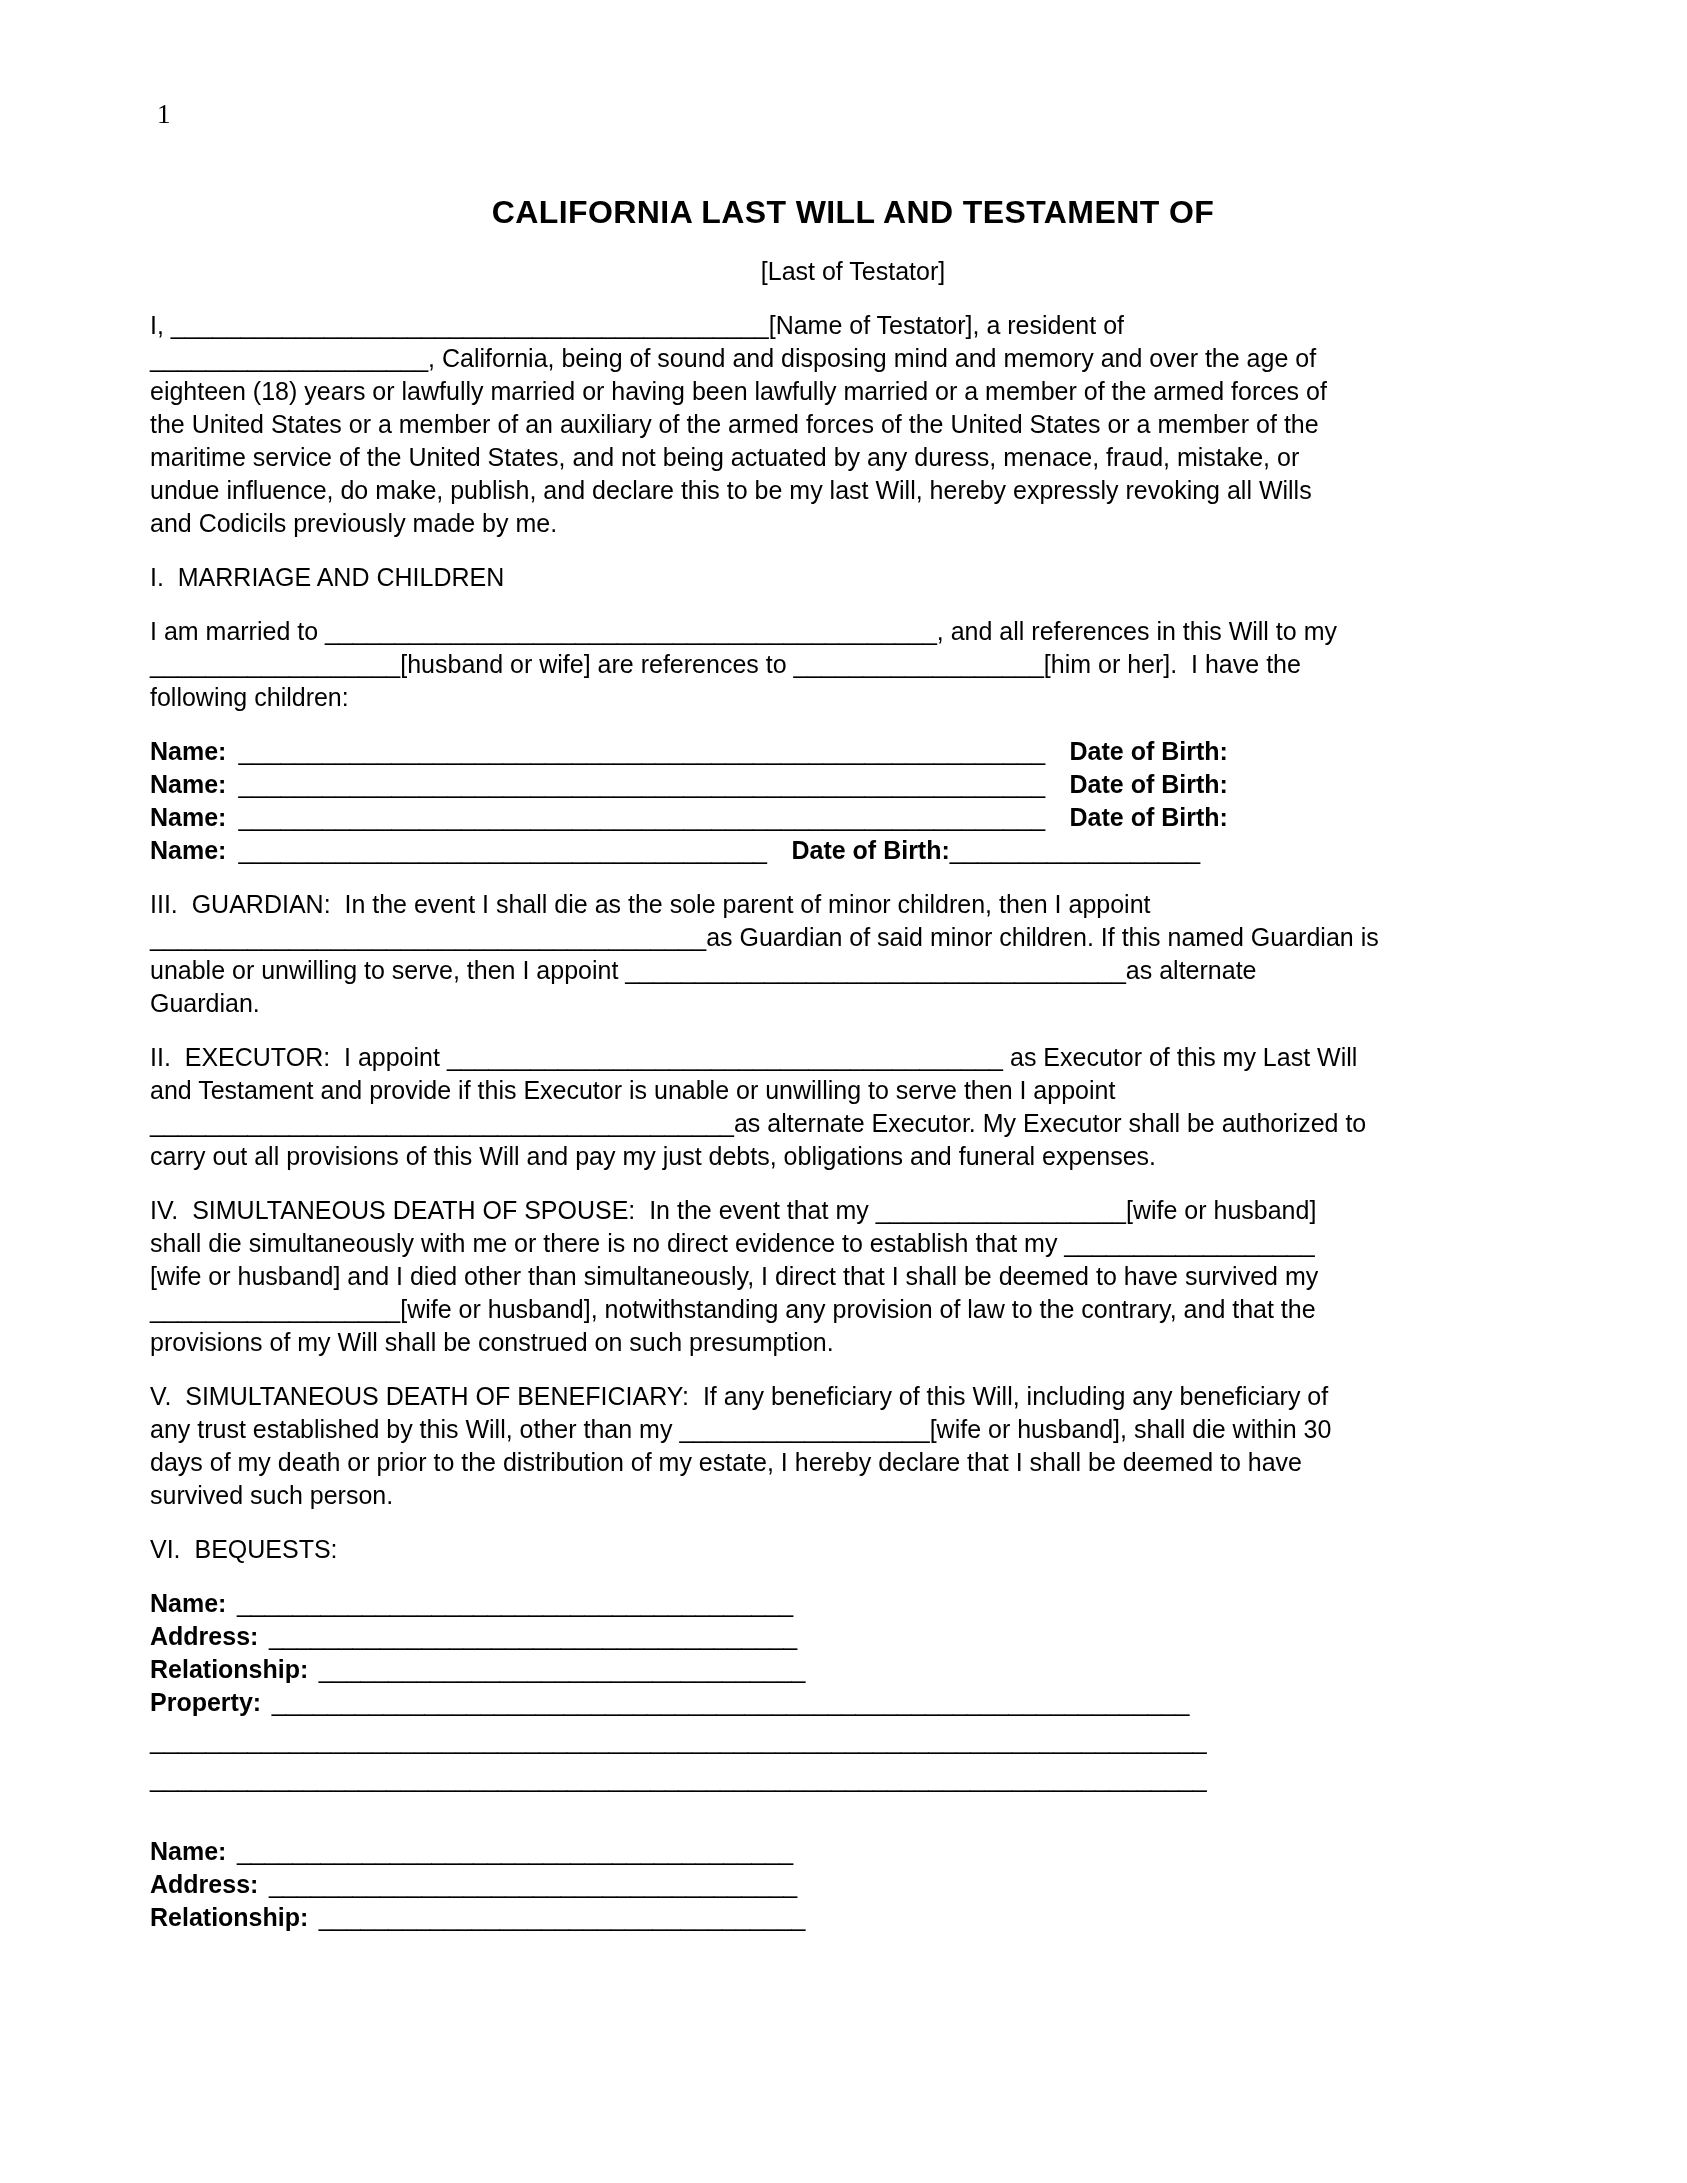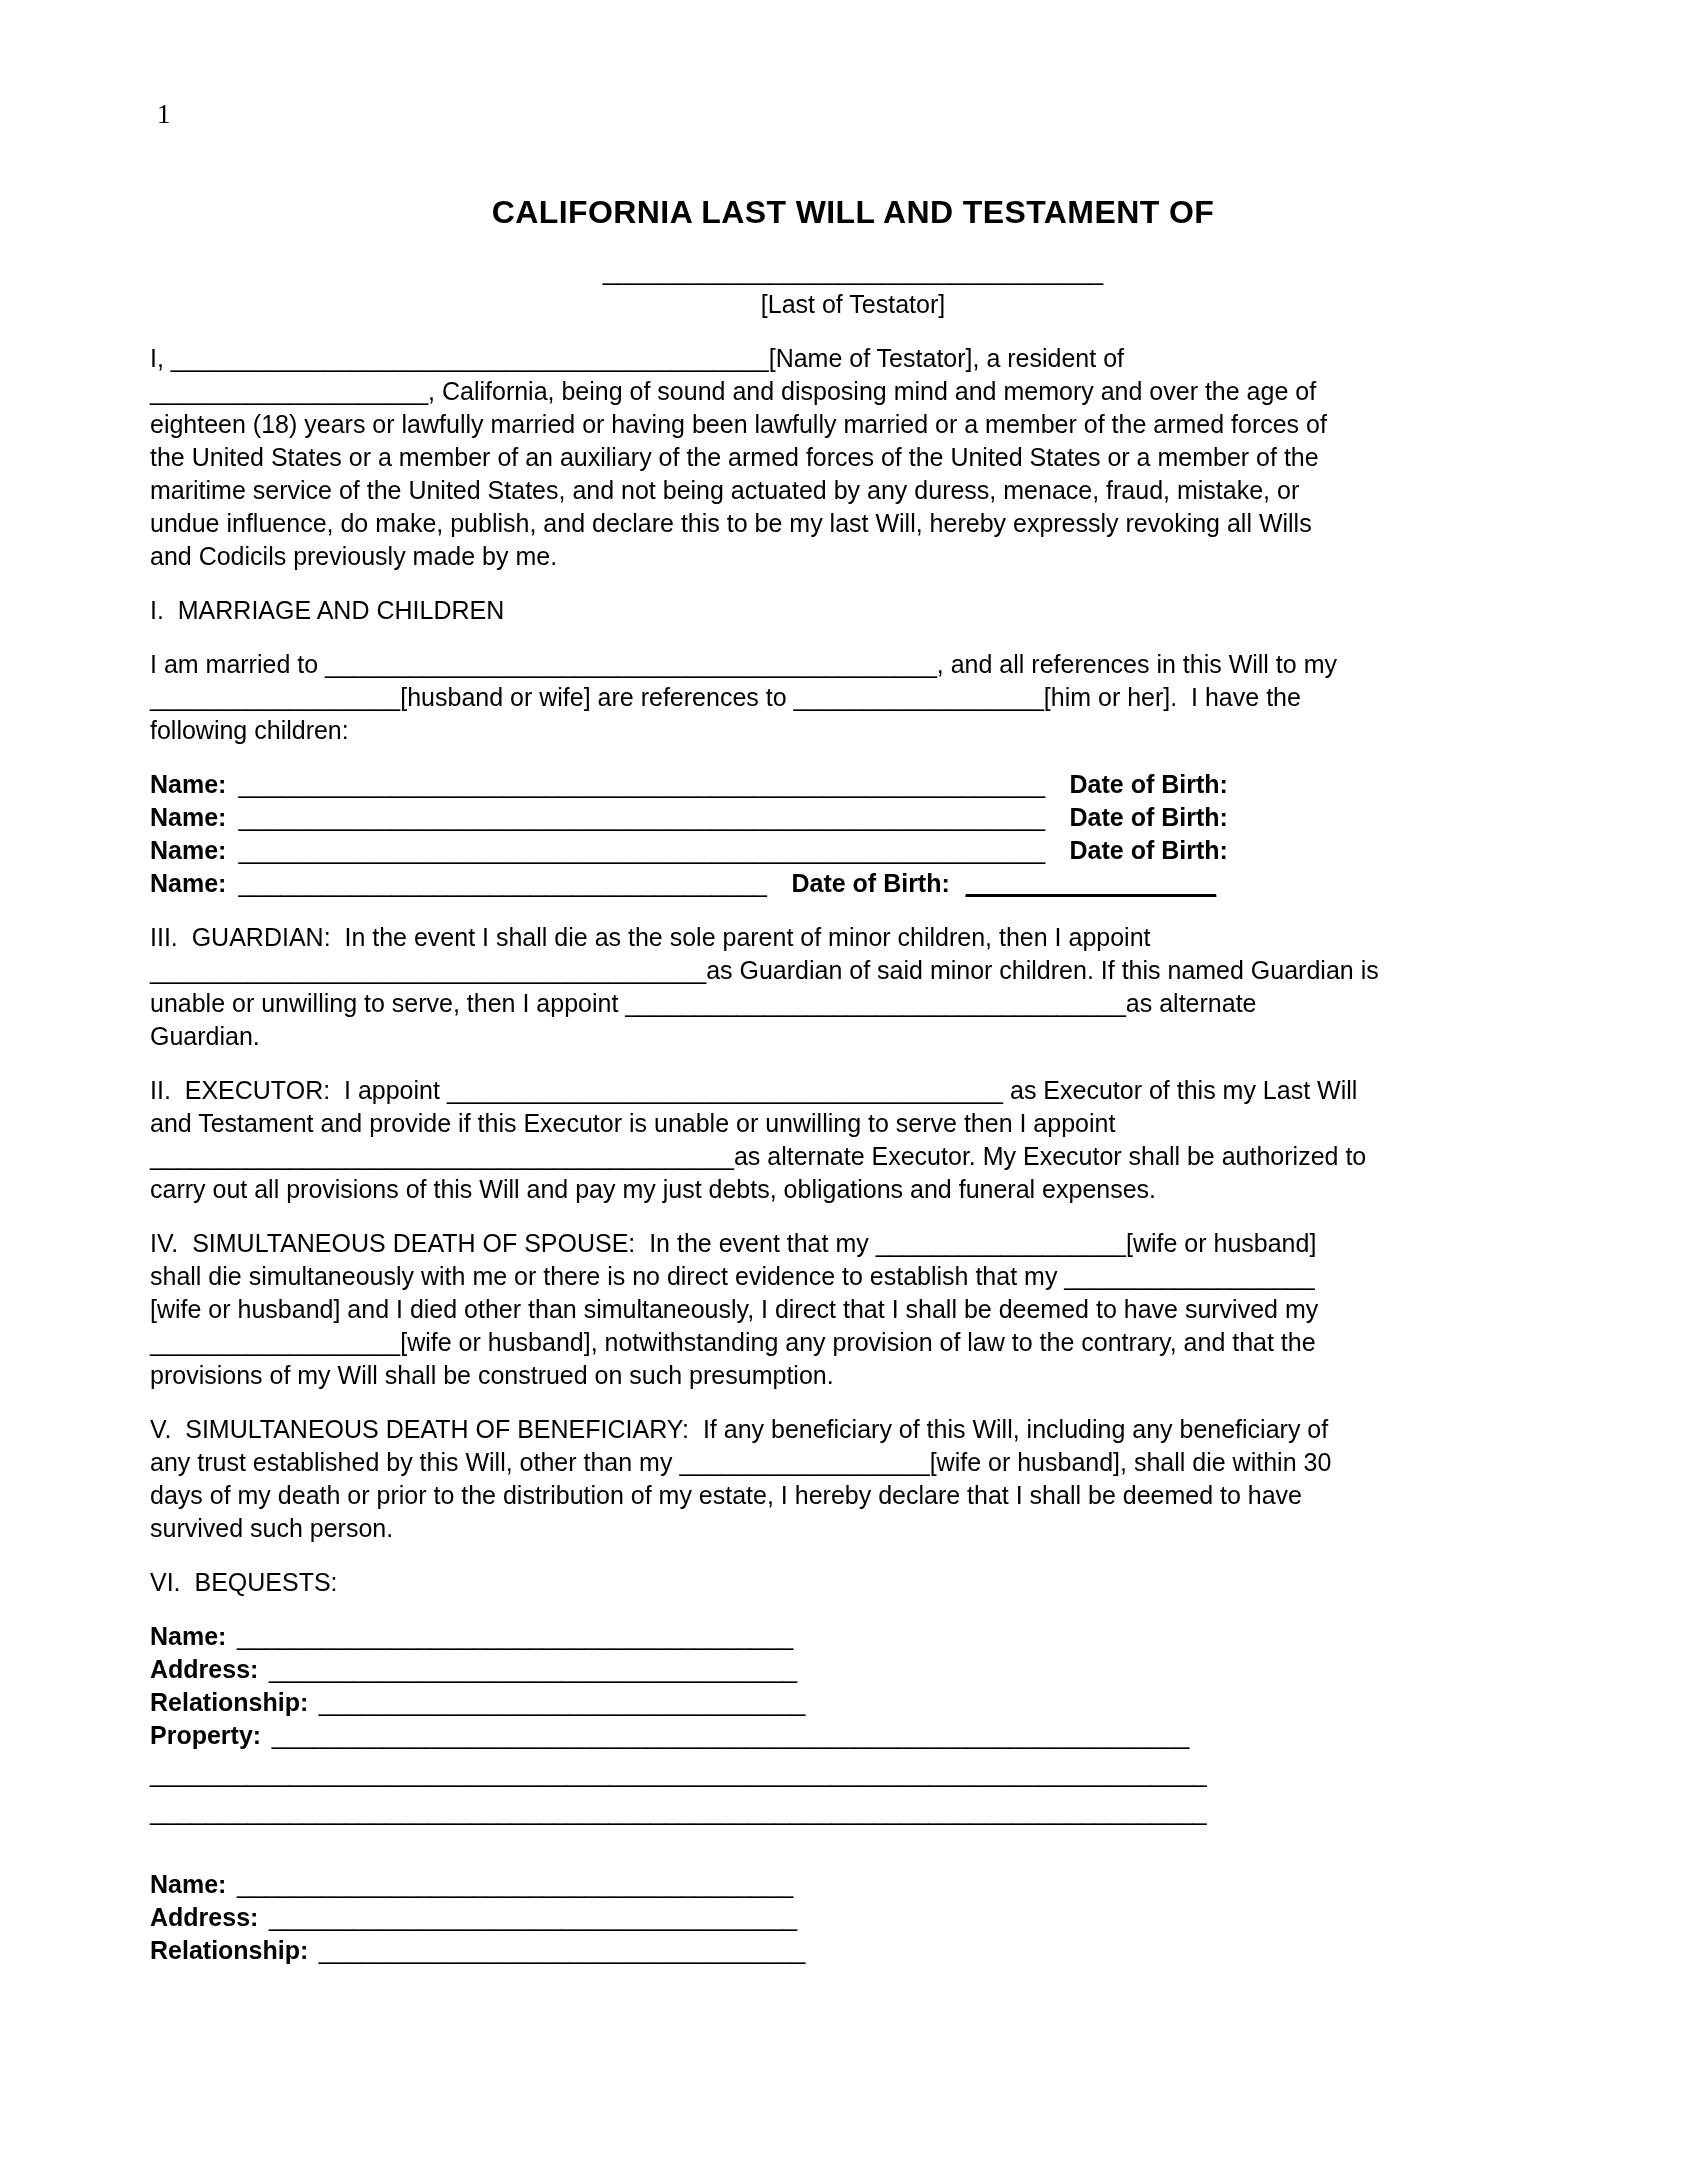--- a/index.html
+++ b/index.html
@@ -61,22 +61,21 @@
     font-weight: 700;
   }
   .child-row .lbl.name {
     margin-right: 12.2px;
   }
   .child-row .lbl.dob {
     margin-left: 24.5px;
     text-align: right;
   }
   .child-row .blank.dob-blank {
-    margin-left: 16px;
-    text-decoration: underline;
+    margin-left: 0;
   }
   .blank {
     font-weight: 400;
     letter-spacing: 0;
   }
   .bequest-entry {
     margin: 0 0 40px 0;
   }
   .field-row {
     display: flex;
@@ -94,21 +93,20 @@
 </head>
 <body>
 
 <div class="page">
 
   <div class="page-number">1</div>
 
   <h1 class="doc-title">CALIFORNIA LAST WILL AND TESTAMENT OF</h1>
 
   <div class="testator-line">
-    <span class="blank-line blank">____________________________________</span>
     <span class="caption">[Last of Testator]</span>
   </div>
 
   <p class="para">I, ___________________________________________[Name of Testator], a resident of
 ____________________, California, being of sound and disposing mind and memory and over the age of
 eighteen (18) years or lawfully married or having been lawfully married or a member of the armed forces of
 the United States or a member of an auxiliary of the armed forces of the United States or a member of the
 maritime service of the United States, and not being actuated by any duress, menace, fraud, mistake, or
 undue influence, do make, publish, and declare this to be my last Will, hereby expressly revoking all Wills
 and Codicils previously made by me.</p>

